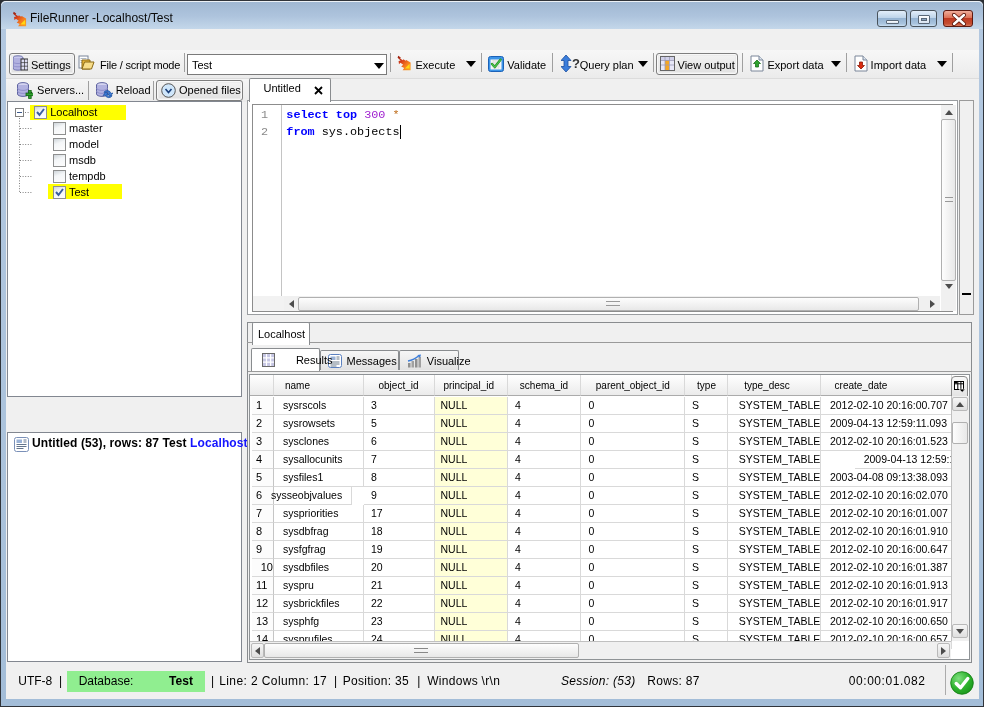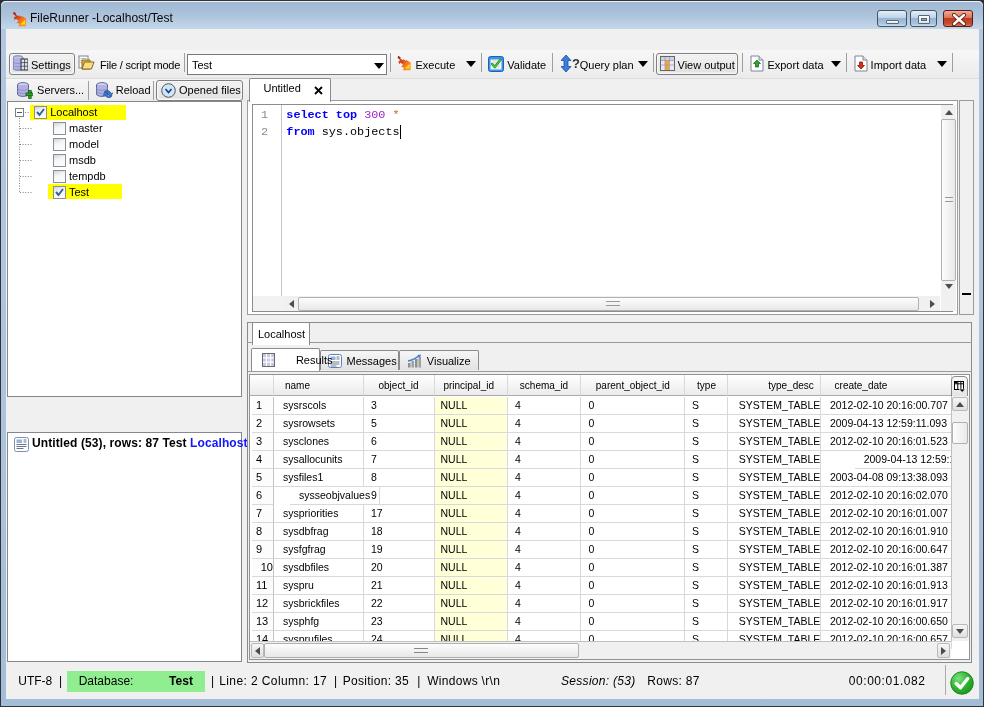--- a/index.html
+++ b/index.html
@@ -282,21 +282,21 @@
       <span style="position:absolute;left:27.5px;top:4.5px;padding-left:16px;">Results</span>
     </div>
     <div class="rtab inactive" id="rtab-messages" style="left:314px;top:321px;width:79px;height:20px;">
       <svg class="icon" style="left:7px;top:3px" width="14" height="14" viewBox="0 0 14 14">
         <rect x="0.5" y="0.5" width="13" height="13" rx="2" fill="#fff" stroke="#5a80c0"></rect>
         <rect x="2.5" y="2.5" width="5" height="3.5" fill="#9ab2d6"></rect>
         <path d="M8.5,3 h3 M8.5,5 h3 M2.5,8 h9 M2.5,10 h9 M2.5,12 h6" stroke="#6a7a8a" stroke-width="1"></path>
       </svg>
       <span style="position:absolute;left:25.5px;top:3.5px;">Messages</span>
     </div>
-    <div class="rtab inactive" id="rtab-visualize" style="left:393px;top:321px;width:80px;height:20px;">
+    <div class="rtab inactive" id="rtab-visualize" style="left:393px;top:321px;width:60px;height:20px;">
       <svg class="icon" style="left:7px;top:3px" width="15" height="14" viewBox="0 0 15 14">
         <rect x="1" y="9" width="2.5" height="4.5" fill="#909090"></rect>
         <rect x="4.5" y="7" width="2.5" height="6.5" fill="#a0a0a0"></rect>
         <rect x="8" y="5" width="2.5" height="8.5" fill="#909090"></rect>
         <rect x="11.5" y="3" width="2.5" height="10.5" fill="#a0a0a0"></rect>
         <path d="M1,7 Q7,6 12,1.5" fill="none" stroke="#3c7edb" stroke-width="1.5"></path>
         <path d="M10.5,1 L14,0.5 L13,4 Z" fill="#3c7edb"></path>
       </svg>
       <span style="position:absolute;left:26.8px;top:3.5px;">Visualize</span>
     </div>
@@ -324,21 +324,21 @@
       <div class="gh" style="left:330.6px;width:104.39999999999998px;"></div>
       <div class="ghl" style="left:330.6px;width:104.39999999999998px;">
             <span style="position:absolute;left:52.19999999999993px;transform:translateX(-50%);">parent_object_id</span>
           </div>
       <div class="gh" style="left:435px;width:42.80000000000001px;"></div>
       <div class="ghl" style="left:435px;width:42.80000000000001px;">
             <span style="position:absolute;left:21.5px;transform:translateX(-50%);">type</span>
           </div>
       <div class="gh" style="left:477.8px;width:93.40000000000003px;"></div>
       <div class="ghl" style="left:477.8px;width:93.40000000000003px;">
-            <span style="position:absolute;left:39.19999999999999px;transform:translateX(-50%);margin-left:24px;">type_desc</span>
+            <span style="position:absolute;left:39.19999999999999px;transform:translateX(-50%);">type_desc</span>
           </div>
       <div class="gh" style="left:571.2px;width:130.79999999999995px;"></div>
       <div class="ghl" style="left:571.2px;width:130.79999999999995px;">
             <span style="position:absolute;left:39.799999999999955px;transform:translateX(-50%);">create_date</span>
           </div>
       </div>
       <div id="grows">
       <div class="rn" style="top:22px;">1</div>
           <div class="gc" style="left:24px;top:22px;width:90px;padding-left:9.0px;">sysrscols</div>
           <div class="gc" style="left:114px;top:22px;width:70.5px;padding-left:7.0px;">3</div>
@@ -378,21 +378,21 @@
       <div class="rn" style="top:94px;">5</div>
           <div class="gc" style="left:24px;top:94px;width:90px;padding-left:9.0px;">sysfiles1</div>
           <div class="gc" style="left:114px;top:94px;width:70.5px;padding-left:7.0px;">8</div>
           <div class="gc" style="left:184.5px;top:94px;width:73.5px;background:#ffffd8;padding-left:6.0px;">NULL</div>
           <div class="gc" style="left:258px;top:94px;width:72.60000000000002px;padding-left:7.0px;">4</div>
           <div class="gc" style="left:330.6px;top:94px;width:104.39999999999998px;padding-left:8.0px;">0</div>
           <div class="gc" style="left:435px;top:94px;width:42.80000000000001px;padding-left:7.0px;">S</div>
           <div class="gc" style="left:477.8px;top:94px;width:93.40000000000003px;padding-left:11.0px;">SYSTEM_TABLE</div>
           <div class="gc" style="left:571.2px;top:94px;width:130.79999999999995px;padding-left:8.7px;">2003-04-08 09:13:38.093</div>
       <div class="rn" style="top:112px;">6</div>
-          <div class="gc" style="left:40px;top:112px;width:90px;padding-left:9.0px;">sysseobjvalues</div>
+          <div class="gc" style="left:12px;top:112px;width:90px;padding-left:9.0px;">sysseobjvalues</div>
           <div class="gc" style="left:114px;top:112px;width:70.5px;padding-left:7.0px;">9</div>
           <div class="gc" style="left:184.5px;top:112px;width:73.5px;background:#ffffd8;padding-left:6.0px;">NULL</div>
           <div class="gc" style="left:258px;top:112px;width:72.60000000000002px;padding-left:7.0px;">4</div>
           <div class="gc" style="left:330.6px;top:112px;width:104.39999999999998px;padding-left:8.0px;">0</div>
           <div class="gc" style="left:435px;top:112px;width:42.80000000000001px;padding-left:7.0px;">S</div>
           <div class="gc" style="left:477.8px;top:112px;width:93.40000000000003px;padding-left:11.0px;">SYSTEM_TABLE</div>
           <div class="gc" style="left:571.2px;top:112px;width:130.79999999999995px;padding-left:8.7px;">2012-02-10 20:16:02.070</div>
       <div class="rn" style="top:130px;">7</div>
           <div class="gc" style="left:24px;top:130px;width:90px;padding-left:9.0px;">syspriorities</div>
           <div class="gc" style="left:114px;top:130px;width:70.5px;padding-left:7.0px;">17</div>

